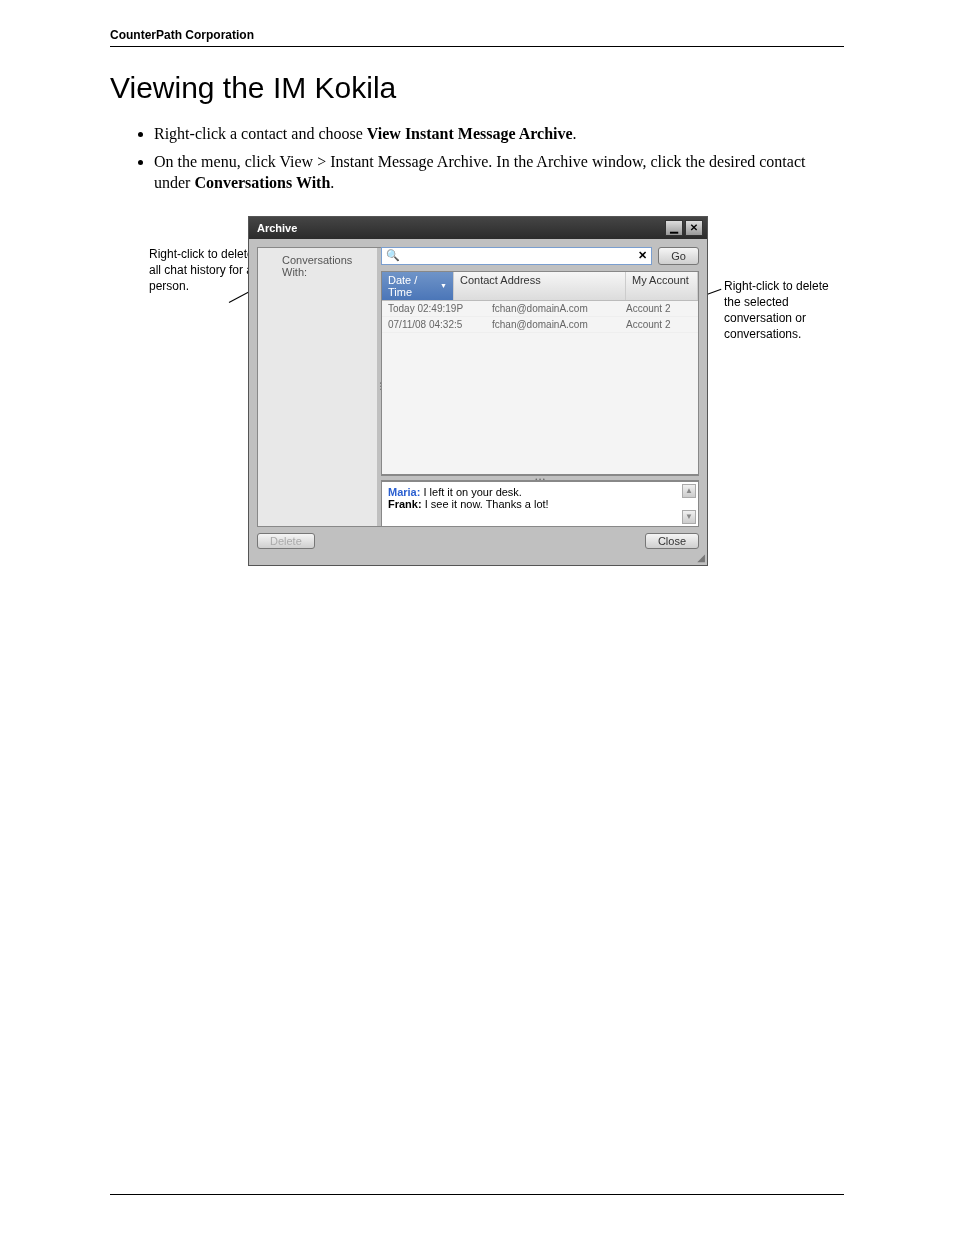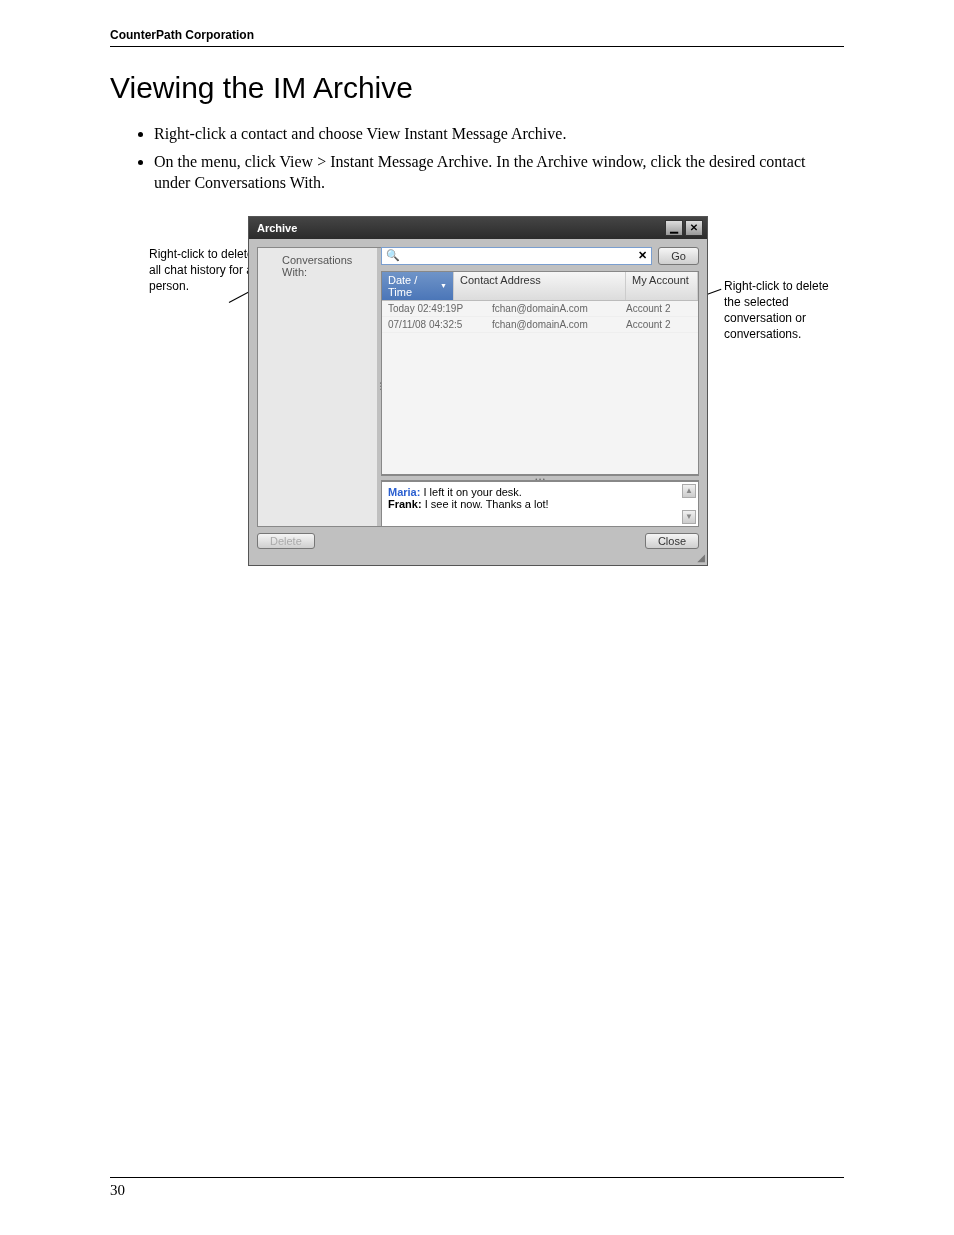--- a/index.html
+++ b/index.html
@@ -38,21 +38,21 @@
   }
   ul.bullets {
     margin: 0 0 22px 0;
     padding-left: 44px;
     font-size: 16px;
   }
   ul.bullets li {
     margin-bottom: 6px;
     line-height: 1.35;
   }
-  .bold { font-weight: normal; }
+  .bold { font-weight: bold; }
 
   
   .figure-wrap {
     position: relative;
     height: 360px;
   }
   .callout-left {
     position: absolute;
     left: 10px;
     top: 30px;
@@ -322,21 +322,21 @@
   .page-number{
     font-size:15px;
   }
 </style>
 </head>
 <body>
 
 <div class="page">
   <div class="header-text">CounterPath Corporation</div>
   <hr class="header-rule">
-  <h1 class="page-title">Viewing the IM Archive</h1>
+  <h1 class="page-title">Viewing the IM Kokila</h1>
   <ul class="bullets">
     <li>
       <span>Right-click a contact and choose </span><span class="bold">View Instant Message Archive</span><span>.</span>
     </li>
     <li>
       <span>On the menu, click View &gt; Instant Message Archive. In the Archive window, click the desired contact under </span><span class="bold">Conversations With</span><span>.</span>
     </li>
   </ul>
 
   <div class="figure-wrap">
@@ -403,15 +403,14 @@
           <button class="btn disabled">Delete</button>
           <button class="btn">Close</button>
         </div>
         <div class="resize-grip">◢</div>
       </div>
     </div>
   </div>
 
   <div class="page-footer">
     <hr class="footer-rule">
-    <div class="page-number">30</div>
   </div>
 </div>
 
 </body></html>

